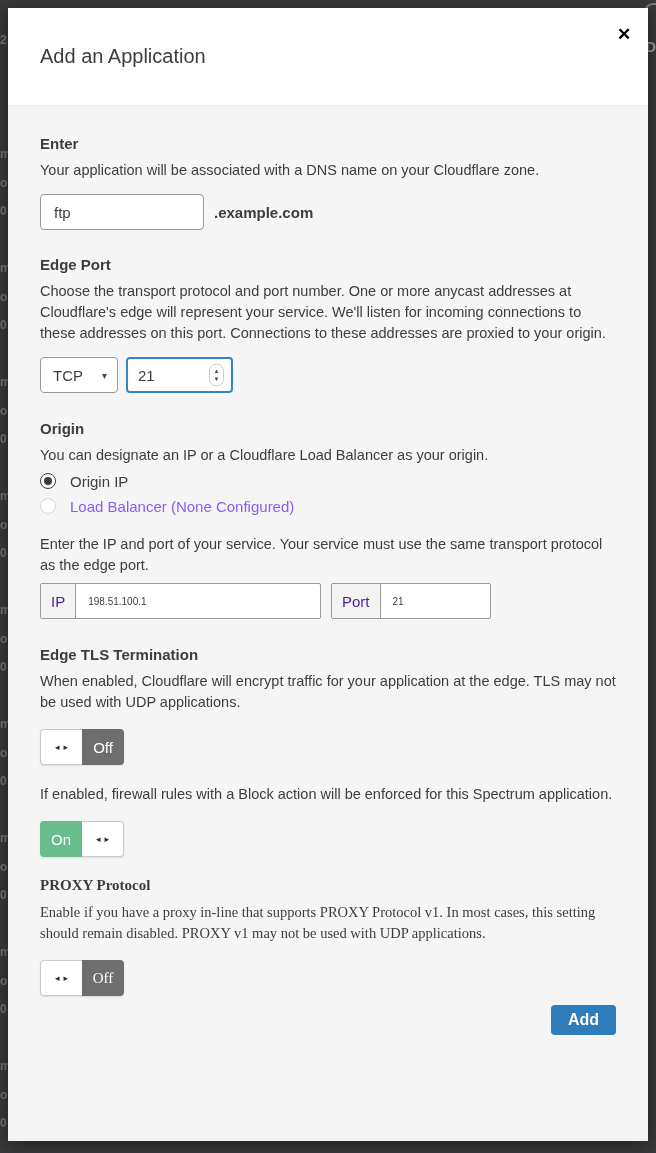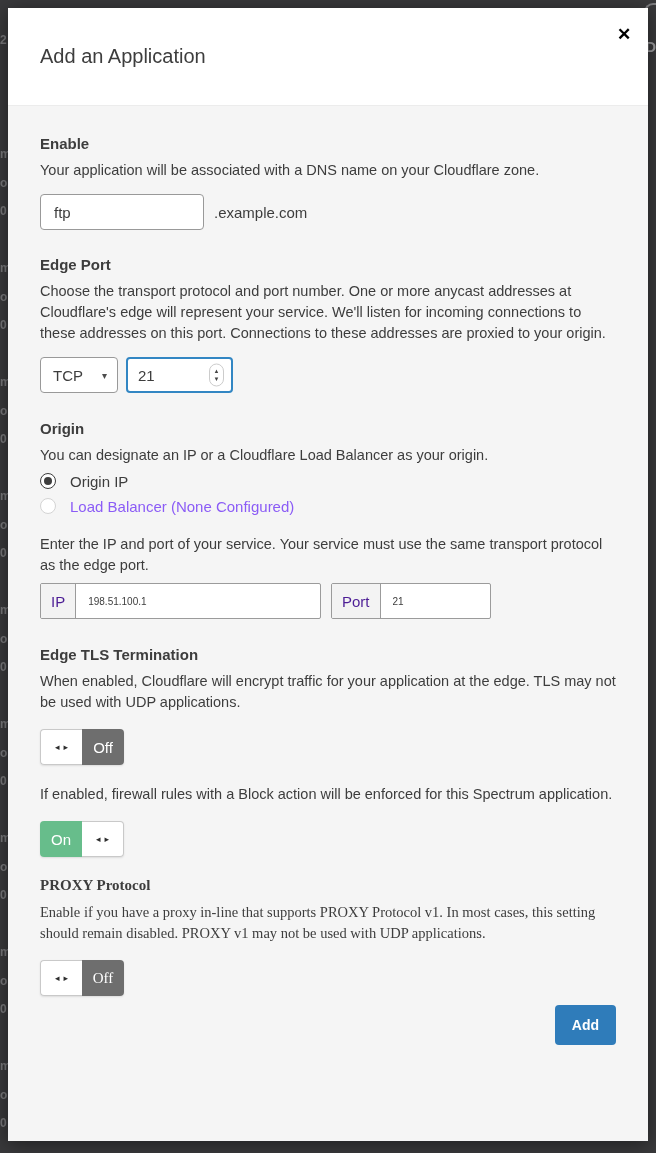--- a/index.html
+++ b/index.html
@@ -44,21 +44,21 @@
   .section-label { font-size:15px; font-weight:700; color:#3d3d3d; margin-bottom:8px; }
   .section-desc  { font-size:14.5px; color:#3d3d3d; line-height:21px; margin-bottom:13px; }
 
   
   .row { display:flex; align-items:center; }
   .input-box {
     background:#fff; border:1px solid #999; border-radius:4px; height:36px;
     display:flex; align-items:center; padding:0 12px; font-size:15px; color:#3d3d3d;
   }
   .domain-input { width:164px;padding-left:13px; }
-  .domain-suffix { margin-left:10px; font-size:15px; color:#3d3d3d; }
+  .domain-suffix { margin-left:10px; font-size:15px; color:#3d3d3d;font-weight:bold; }
   .sec-domain { margin-bottom:26px; }
 
   
   .sec-edgeport { margin-bottom:27px; }
   .select-box {
     width:78px; height:36px; background:#fff; border:1px solid #999; border-radius:4px;
     display:flex; align-items:center; justify-content:space-between;
     padding:0 10px 0 12px; font-size:15px; cursor:pointer; margin-right:8px;
   }
   .caret { font-size:10px; color:#4d4d4d; }
@@ -103,21 +103,21 @@
   .seg-handle.left  { border-radius:4px 0 0 4px; border-right:none; }
   .seg-handle.right { border-radius:0 4px 4px 0; border-left:none; }
   .seg-off { background:#6e6e6e; color:#fff; border-radius:0 4px 4px 0; }
   .seg-on  { background:#67bd8b; color:#fff; border-radius:4px 0 0 4px; }
   .handle-arrows { display:flex; gap:4px; font-size:9px; color:#2d2d2d; }
 
   
   .footer { display:flex; justify-content:flex-end; margin-top:9px; }
   .add-btn {
     background:#2f7cba; color:#fff; border:none; border-radius:4px;
-    height:40px; padding:0 17px; font-size:14px; font-weight:600;
+    height:30px; padding:0 17px; font-size:16px; font-weight:600;
     display:flex; align-items:center; cursor:pointer;
     font-family:"Liberation Sans","DejaVu Sans",sans-serif;
   }
 </style>
 </head>
 <body>
 
 <div class="bg-left-strip">2
 
 
@@ -169,21 +169,21 @@
   <div class="modal-header">
     <div class="modal-title">Add an Application</div>
     <button class="close-btn">
       <span>✕</span>
     </button>
   </div>
 
   <div class="modal-body">
 
     <div class="sec-domain">
-      <div class="section-label">Enable</div>
+      <div class="section-label">Enter</div>
       <div class="section-desc">Your application will be associated with a DNS name on your Cloudflare zone.</div>
       <div class="row">
         <div class="input-box domain-input">
           <span>ftp</span>
         </div>
         <span class="domain-suffix">.example.com</span>
       </div>
     </div>
 
     <div class="sec-edgeport">

